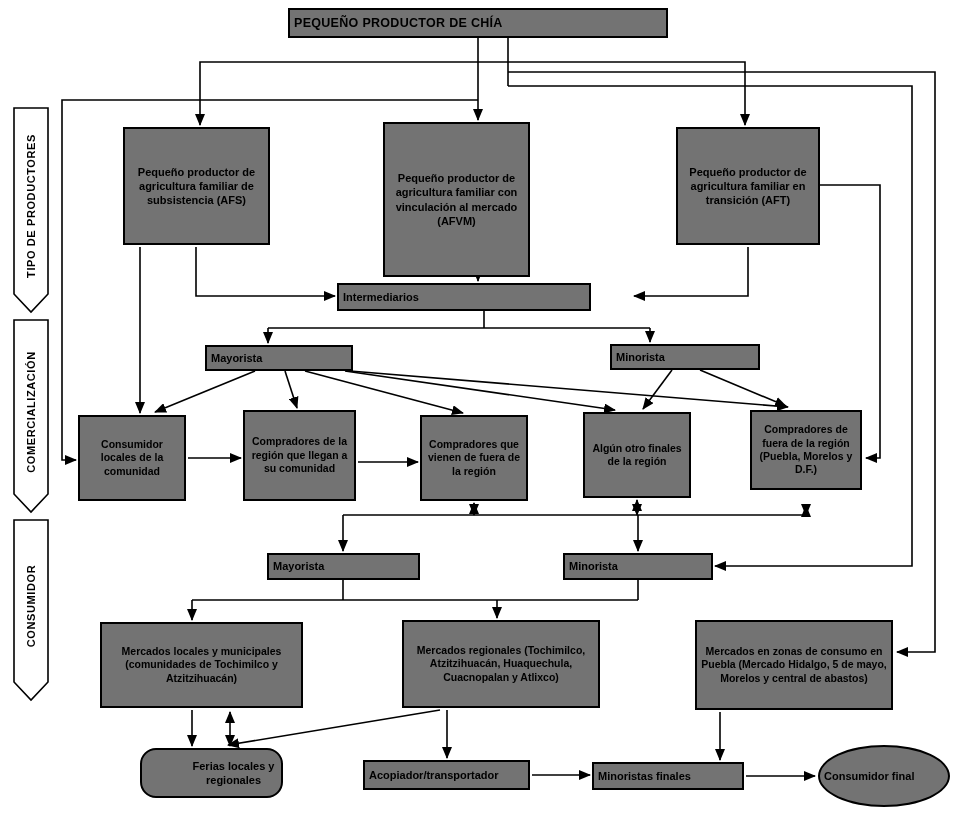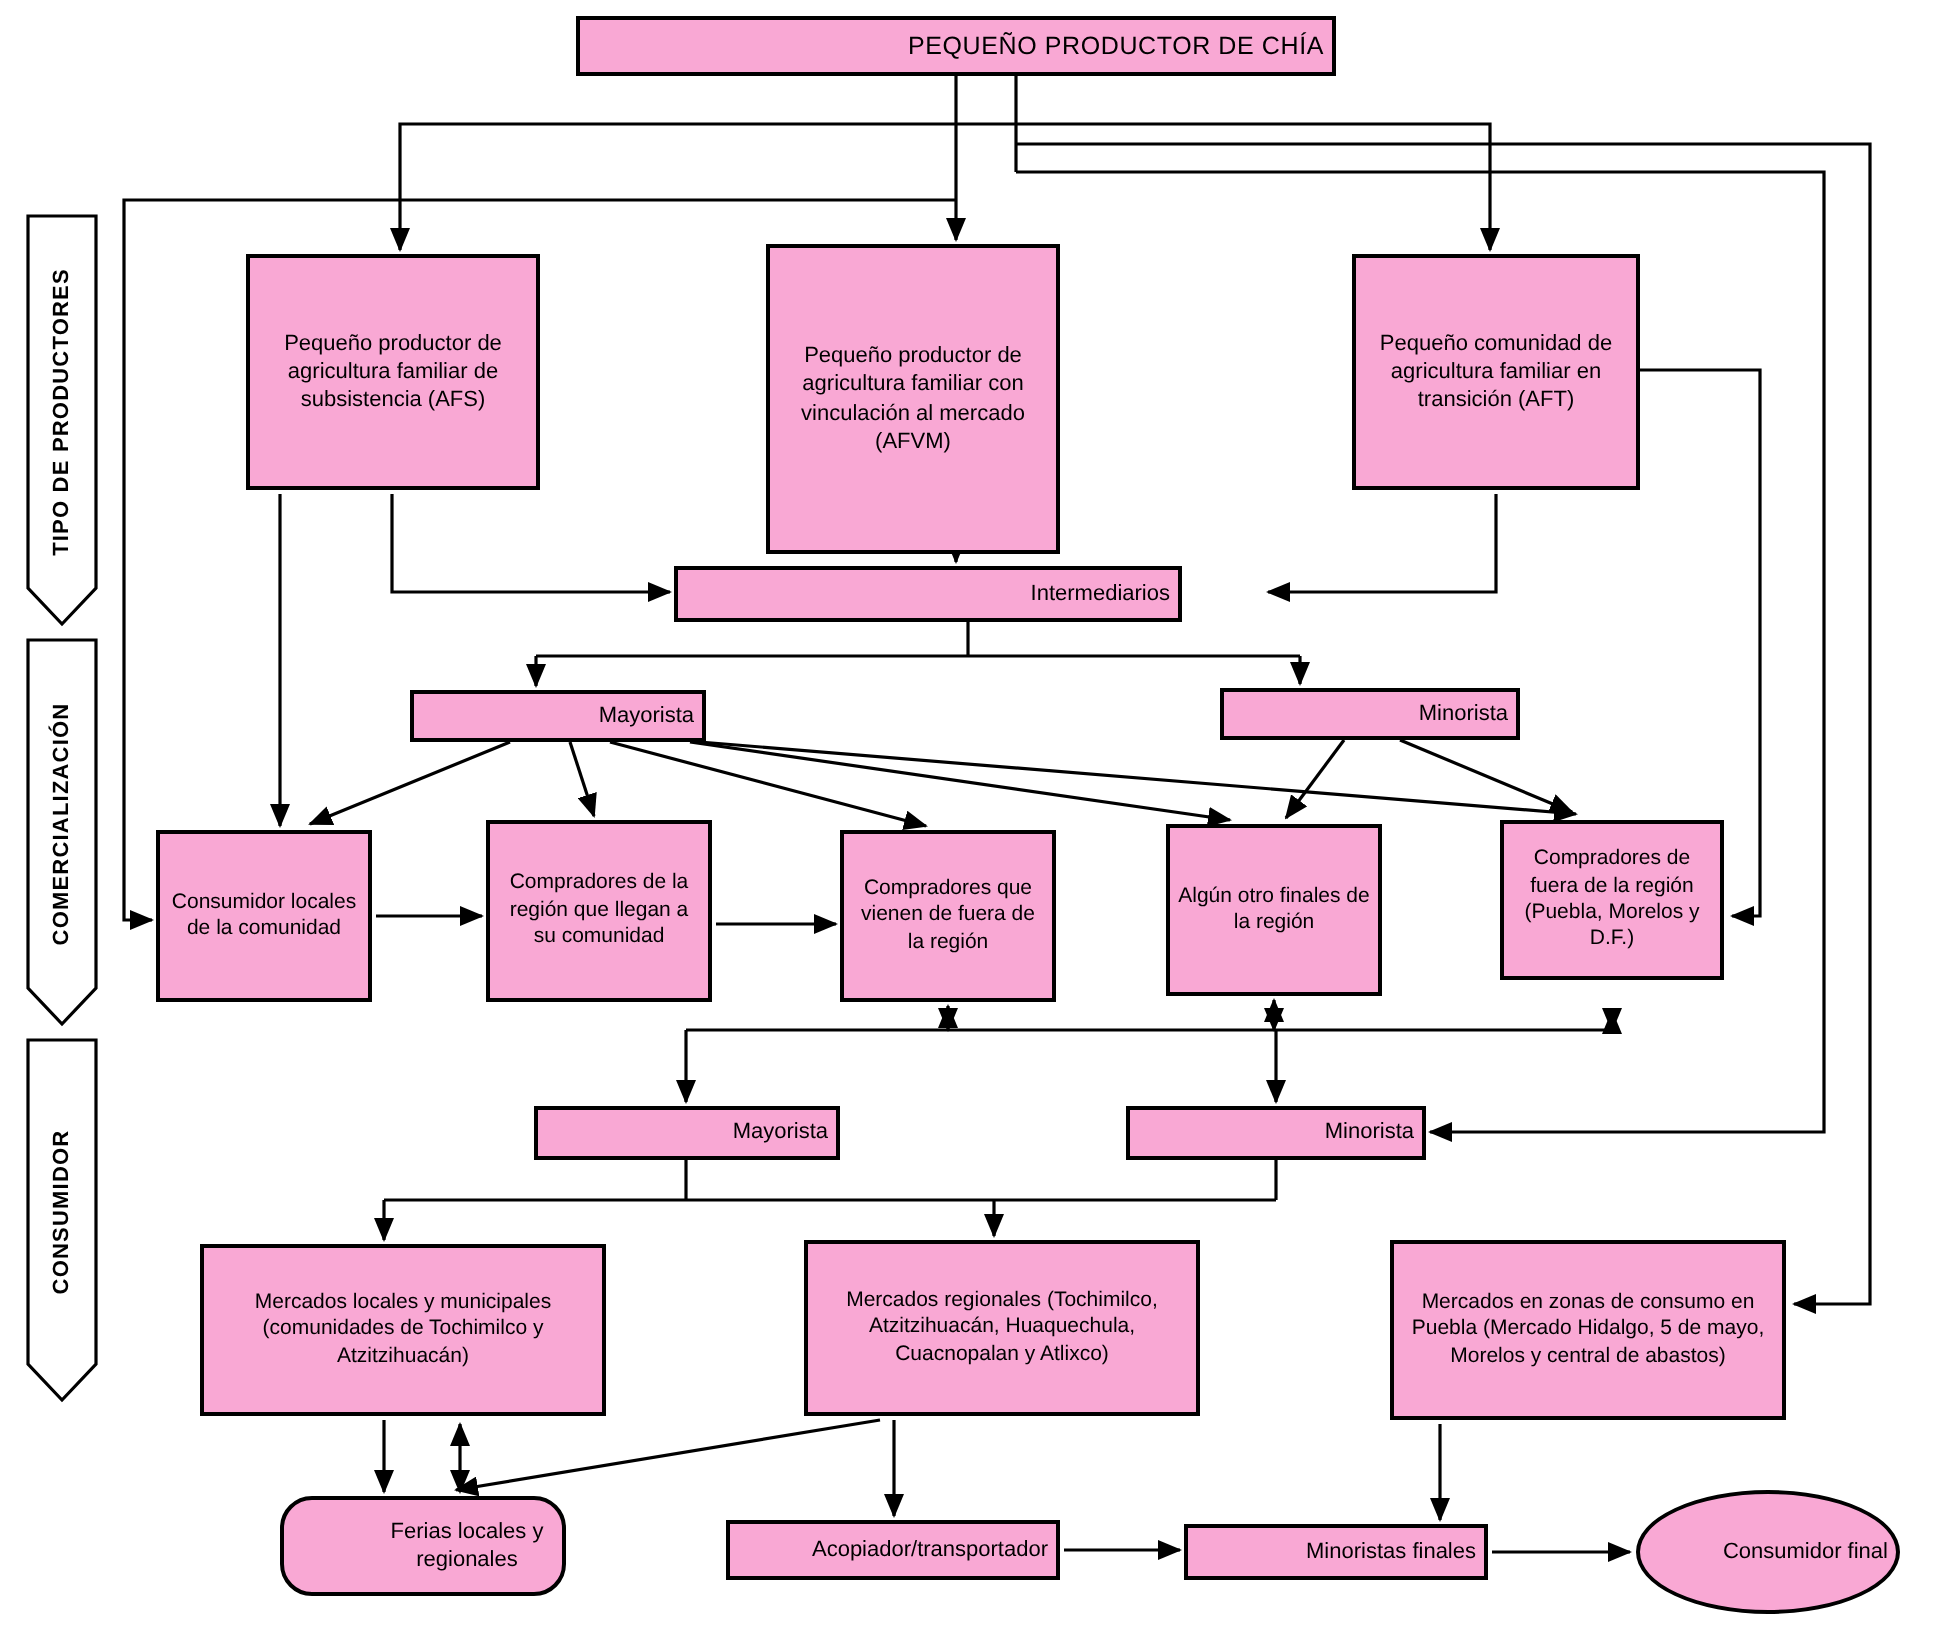--- a/index.html
+++ b/index.html
@@ -2,23 +2,23 @@
 <html><head>
 <meta charset="utf-8">
 <style>
   html,body{margin:0;padding:0;background:#fff;}
   .stage{
     position:relative;width:974px;height:819px;background:#fff;
     font-family:"Liberation Sans",sans-serif;color:#000;overflow:hidden;
   }
   svg.edges{position:absolute;left:0;top:0;}
   .node{
-    position:absolute;box-sizing:border-box;background:#f9a8d4;border:2px solid #000;
-    display:flex;align-items:center;justify-content:flex-end;text-align:center;
-    font-size:11px;font-weight:normal;line-height:1.3;padding:2px 4px;
+    position:absolute;box-sizing:border-box;background:#737373;border:2px solid #000;
+    display:flex;align-items:center;justify-content:flex-start;text-align:center;
+    font-size:11px;font-weight:bold;line-height:1.3;padding:2px 4px;
   }
   .node.small{font-size:10.5px;line-height:1.28;}
   .node.title{font-size:12.5px;letter-spacing:.3px;}
   .node.rounded{border-radius:16px;padding-left:48px;}
   .node.ellipse{border-radius:50%;}
   .band-label{
     position:absolute;transform:translate(-50%,-50%) rotate(-90deg);
     white-space:nowrap;font-size:11px;font-weight:bold;letter-spacing:.6px;
   }
 </style>
@@ -95,21 +95,21 @@
     <span>PEQUEÑO PRODUCTOR DE CHÍA</span>
   </div>
 
   <div class="node" style="left:123px;top:127px;width:147px;height:118px">
     <span>Pequeño productor de agricultura familiar de subsistencia (AFS)</span>
   </div>
   <div class="node" style="left:383px;top:122px;width:147px;height:155px">
     <span>Pequeño productor de agricultura familiar con vinculación al mercado (AFVM)</span>
   </div>
   <div class="node" style="left:676px;top:127px;width:144px;height:118px">
-    <span>Pequeño comunidad de agricultura familiar en transición (AFT)</span>
+    <span>Pequeño productor de agricultura familiar en transición (AFT)</span>
   </div>
 
   <div class="node" style="left:337px;top:283px;width:254px;height:28px">
     <span>Intermediarios</span>
   </div>
 
   <div class="node" style="left:205px;top:345px;width:148px;height:26px">
     <span>Mayorista</span>
   </div>
   <div class="node" style="left:610px;top:344px;width:150px;height:26px">

